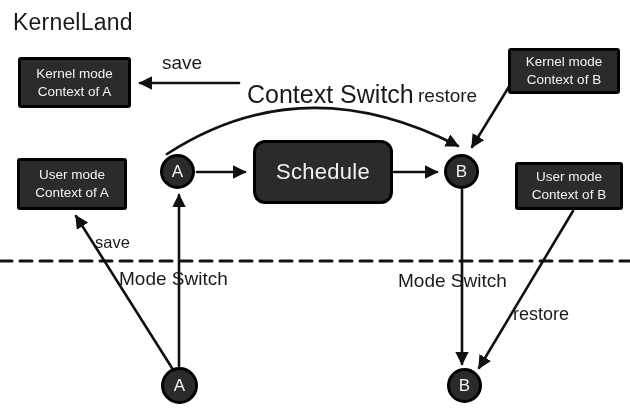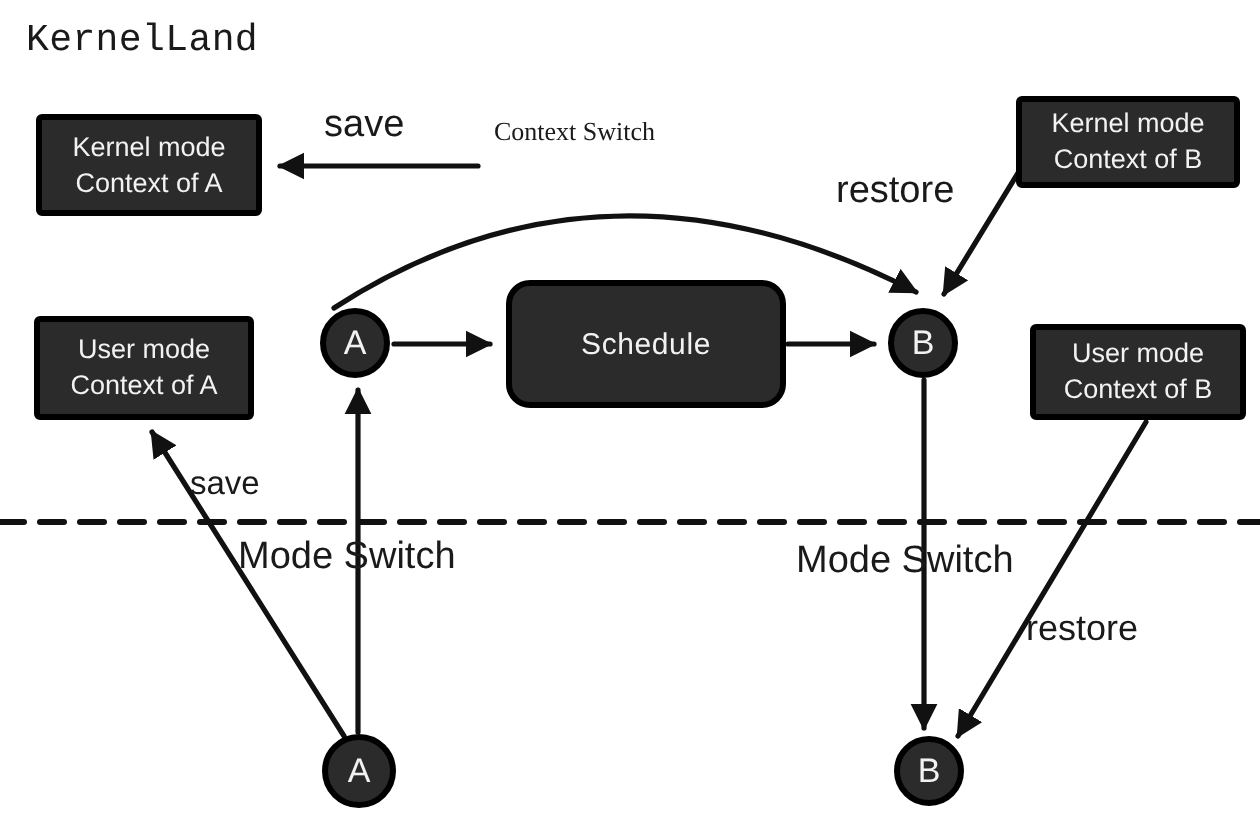--- a/index.html
+++ b/index.html
@@ -10,50 +10,50 @@
     --line:#111111;
     --label-text:#1a1a1a;
   }
   html,body{margin:0;padding:0;background:#e9e9e9;}
   body{font-family:"Liberation Sans","DejaVu Sans",sans-serif;}
   .canvas{
     position:relative;width:630px;height:411px;background:var(--background);
     overflow:hidden;color:var(--label-text);
   }
   .svg-layer{position:absolute;left:0;top:0;width:630px;height:411px;pointer-events:none;}
-  .region-label{position:absolute;font-size:19px;letter-spacing:.2px;color:var(--label-text);font-family:Liberation Mono, monospace;}
+  .region-label{position:absolute;font-size:23px;letter-spacing:.2px;color:var(--label-text);}
   .ctx-box{
     position:absolute;box-sizing:border-box;background:var(--box-fill);
     border:3px solid var(--box-border);border-radius:3px;
     display:flex;flex-direction:column;align-items:center;justify-content:center;
     color:var(--box-text);font-size:13.5px;line-height:1.3;text-align:center;
   }
   .box-kernel-a{left:18px;top:57px;width:113px;height:51px;}
   .box-user-a{left:17px;top:158px;width:110px;height:52px;}
   .box-kernel-b{left:508px;top:48px;width:112px;height:46px;}
   .box-user-b{left:515px;top:162px;width:108px;height:48px;}
   .schedule-box{
     position:absolute;left:253px;top:140px;width:140px;height:64px;box-sizing:border-box;
     background:var(--box-fill);border:3px solid var(--box-border);border-radius:12px;
     display:flex;align-items:center;justify-content:center;
-    color:var(--box-text);font-size:15px;letter-spacing:.3px;
+    color:var(--box-text);font-size:22px;letter-spacing:.3px;
   }
   .node{
     position:absolute;width:35px;height:35px;box-sizing:border-box;border-radius:50%;
     background:var(--box-fill);border:3px solid var(--box-border);
     display:flex;align-items:center;justify-content:center;
     color:var(--box-text);font-size:17px;
   }
   .node-kernel-a{left:160px;top:154px;}
   .node-kernel-b{left:444px;top:154px;}
   .node-user-a{left:161px;top:367px;width:37px;height:37px;}
   .node-user-b{left:447px;top:368px;}
   .edge-label{position:absolute;white-space:nowrap;color:var(--label-text);}
   .lbl-save-top{left:162px;top:52px;font-size:19px;}
-  .lbl-context-switch{left:247px;top:58px;font-size:13px;font-family:Liberation Serif, serif;}
+  .lbl-context-switch{left:247px;top:80px;font-size:25px;}
   .lbl-restore-top{left:418px;top:85px;font-size:19px;}
   .lbl-save-left{left:95px;top:233px;font-size:16.5px;}
   .lbl-mode-switch-left{left:119px;top:268px;font-size:19px;}
   .lbl-mode-switch-right{left:398px;top:270px;font-size:19px;}
   .lbl-restore-right{left:513px;top:304px;font-size:18px;}
 </style>
 </head>
 <body>
 
 <div class="canvas">

